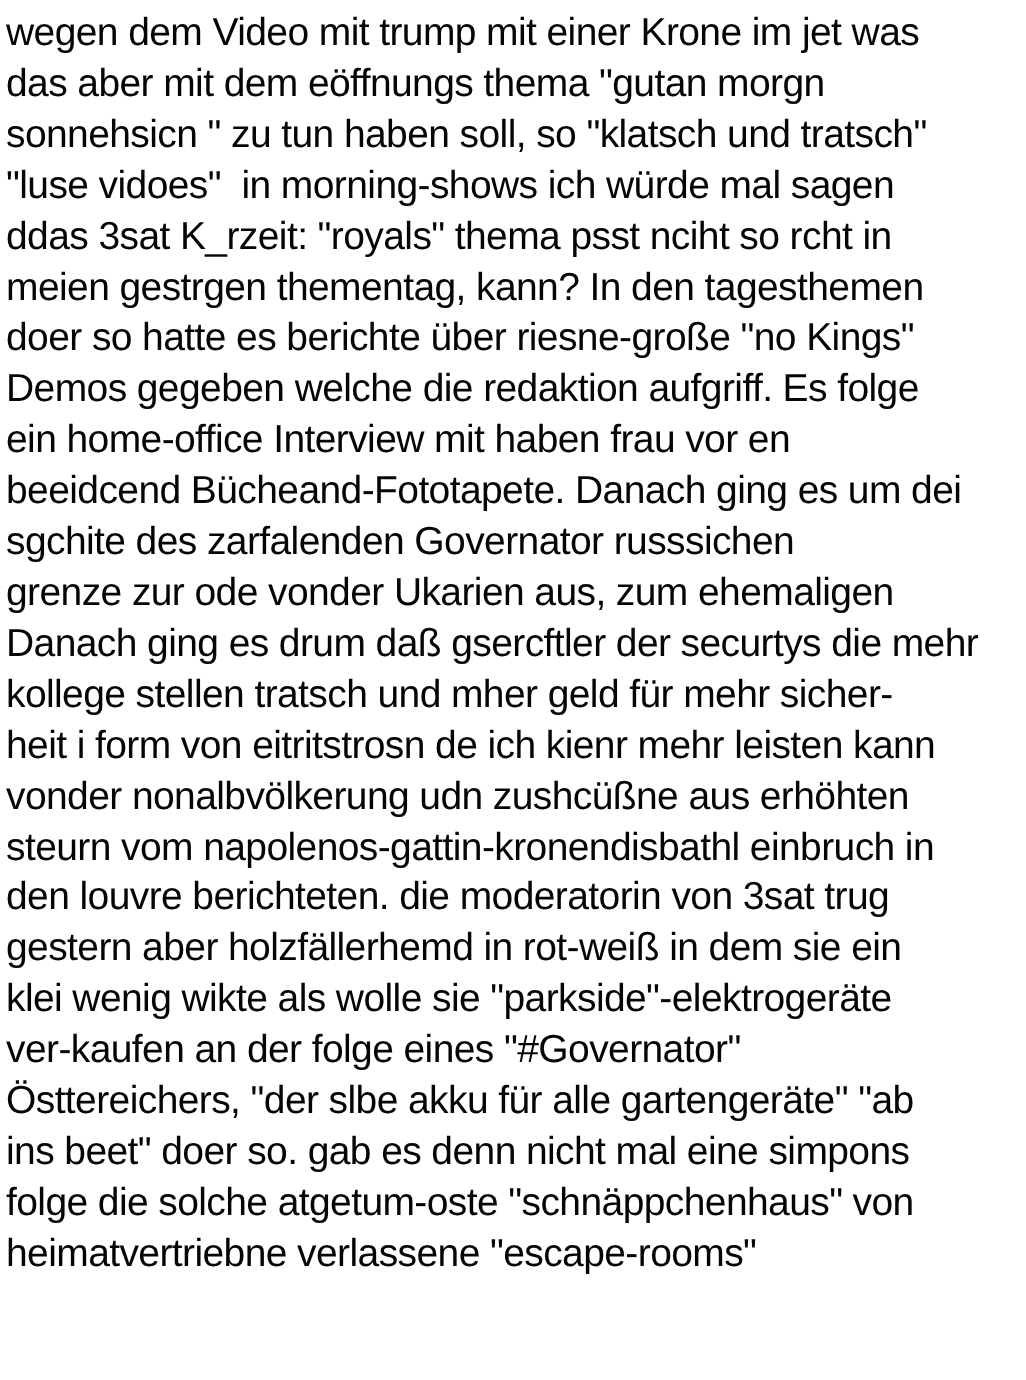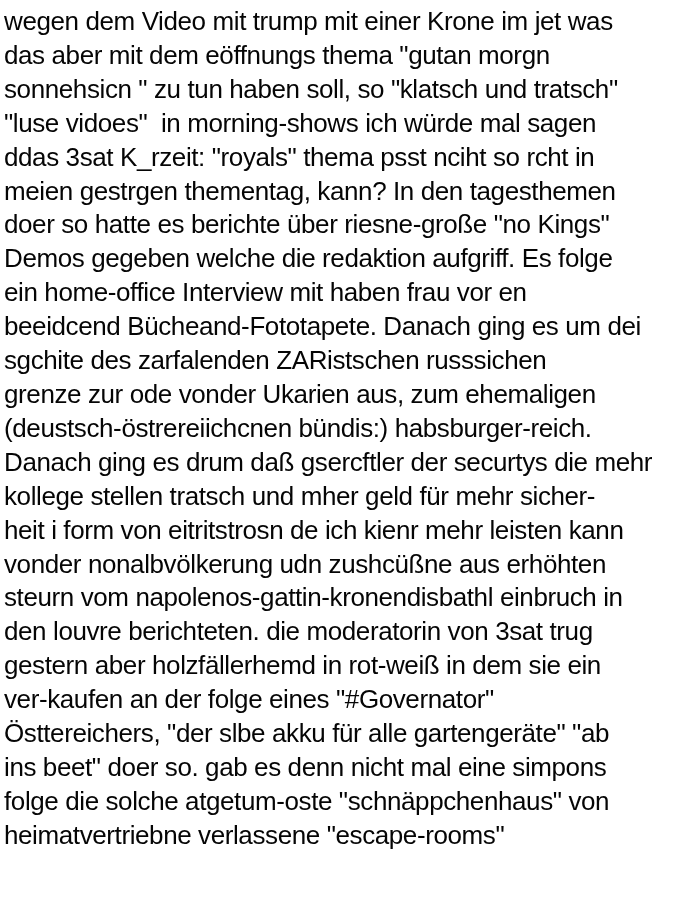--- a/index.html
+++ b/index.html
@@ -35,28 +35,28 @@
   <div class="text-line">wegen dem Video mit trump mit einer Krone im jet was</div>
   <div class="text-line">das aber mit dem eöffnungs thema "gutan morgn</div>
   <div class="text-line">sonnehsicn " zu tun haben soll, so "klatsch und tratsch"</div>
   <div class="text-line">"luse vidoes"  in morning-shows ich würde mal sagen</div>
   <div class="text-line">ddas 3sat K_rzeit: "royals" thema psst nciht so rcht in</div>
   <div class="text-line">meien gestrgen thementag, kann? In den tagesthemen</div>
   <div class="text-line">doer so hatte es berichte über riesne-große "no Kings"</div>
   <div class="text-line">Demos gegeben welche die redaktion aufgriff. Es folge</div>
   <div class="text-line">ein home-office Interview mit haben frau vor en</div>
   <div class="text-line">beeidcend Bücheand-Fototapete. Danach ging es um dei</div>
-  <div class="text-line">sgchite des zarfalenden ZARistschen russsichen</div>
+  <div class="text-line">sgchite des zarfalenden Governator russsichen</div>
   <div class="text-line">grenze zur ode vonder Ukarien aus, zum ehemaligen</div>
-  <div class="text-line">(deustsch-östrereiichcnen bündis:) habsburger-reich.</div>
   <div class="text-line">Danach ging es drum daß gsercftler der securtys die mehr</div>
   <div class="text-line">kollege stellen tratsch und mher geld für mehr sicher-</div>
   <div class="text-line">heit i form von eitritstrosn de ich kienr mehr leisten kann</div>
   <div class="text-line">vonder nonalbvölkerung udn zushcüßne aus erhöhten</div>
   <div class="text-line">steurn vom napolenos-gattin-kronendisbathl einbruch in</div>
   <div class="text-line">den louvre berichteten. die moderatorin von 3sat trug</div>
   <div class="text-line">gestern aber holzfällerhemd in rot-weiß in dem sie ein</div>
+  <div class="text-line">klei wenig wikte als wolle sie "parkside"-elektrogeräte</div>
   <div class="text-line">ver-kaufen an der folge eines "#Governator"</div>
   <div class="text-line">Östtereichers, "der slbe akku für alle gartengeräte" "ab</div>
   <div class="text-line">ins beet" doer so. gab es denn nicht mal eine simpons</div>
   <div class="text-line">folge die solche atgetum-oste "schnäppchenhaus" von</div>
   <div class="text-line">heimatvertriebne verlassene "escape-rooms"</div>
 </div>
 
 </body></html>

